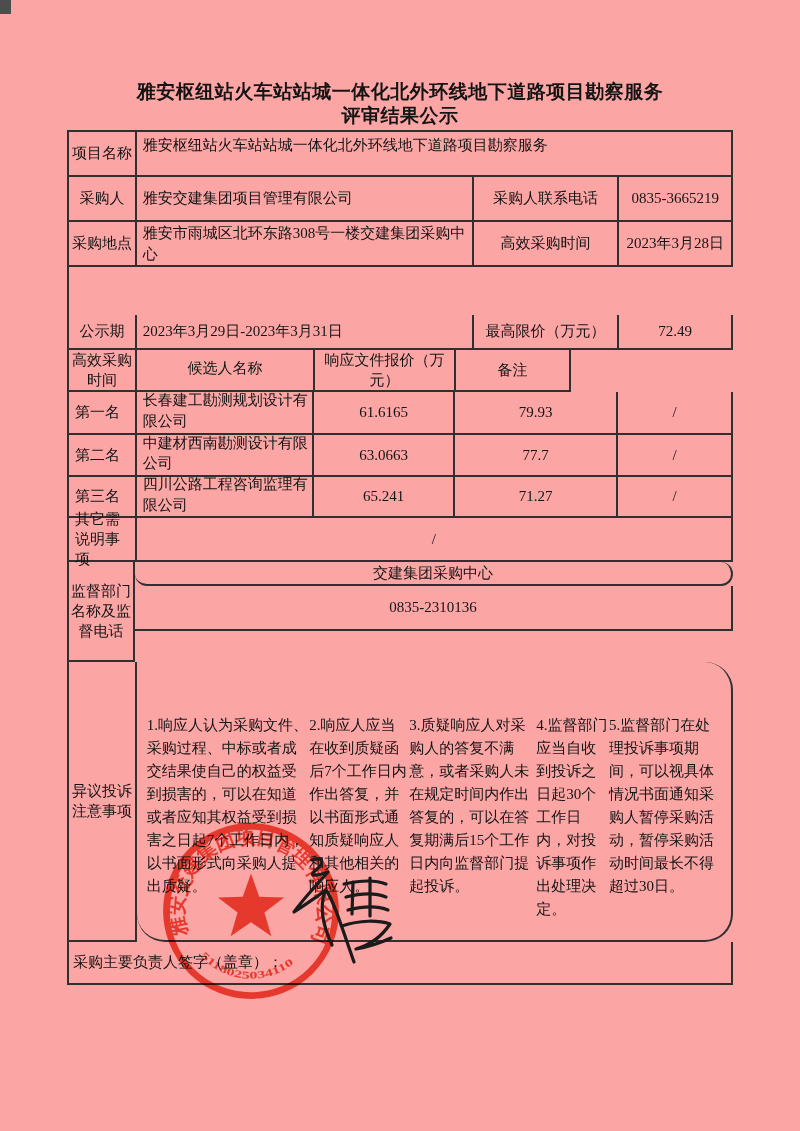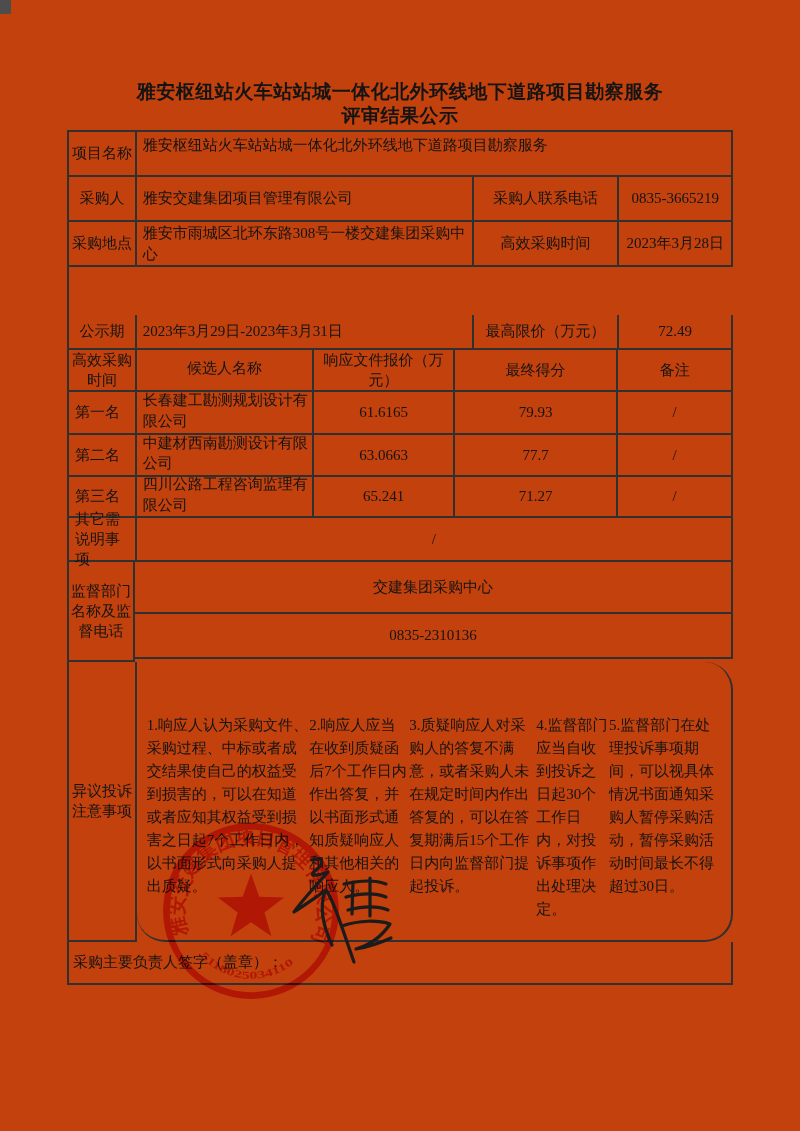--- a/index.html
+++ b/index.html
@@ -4,21 +4,21 @@
 <style>
   html,body{margin:0;padding:0;}
   body{
     width:800px;height:1131px;
     background:#ffffff;
     font-family:"Liberation Serif","DejaVu Serif",serif;
     color:#141414;
     position:relative;
     overflow:hidden;
   }
-  .page{position:relative;width:800px;height:1131px;background:#c2410c;}
+  .page{position:relative;width:800px;height:1131px;background:#fca5a5;}
   .corner-artifact{
     position:absolute;left:0;top:0;width:11px;height:14px;background:#4d4d4d;
   }
   .title{
     margin:0;padding-top:80px;padding-bottom:2px;
     text-align:center;font-size:19px;line-height:24px;font-weight:bold;
     letter-spacing:0.5px;
   }
   .doc-table{
     position:relative;
@@ -45,21 +45,21 @@
   .c-a4{width:114px;}
   .c-fullval{width:598px;}
   
   .c-b2{width:178px;font-family:Liberation Mono, monospace;}
   .c-b3{width:141px;}
   .c-b4{width:164px;}
   .c-b5{width:115px;}
   
   .h45{height:45px;} .h35{height:35px;margin-top:48px;}
   .h42{height:42px;} .h43{height:43px;} .h41{height:41px;}
-  .h44{height:44px;} .h40{height:52px;} .h85{height:100px;}
+  .h44{height:44px;} .h40{height:24px;border-radius:17px;} .h85{height:100px;}
   .h280{height:280px;}
   .sup-col{display:flex;flex-direction:column;}
   .notice-cell{
     flex-direction:row;align-items:flex-start;justify-content:flex-start;
     text-align:left;padding:52px 8px 10px 10px;line-height:23px;border-radius:28px;
   }
   .sig-row .td{justify-content:flex-start;text-align:left;width:666px;}
   
   .seal{
     position:absolute;left:157px;top:817px;width:188px;height:188px;
@@ -107,21 +107,20 @@
       <div class="td label c-label h35">公示期</div>
       <div class="td left c-a2 h35">2023年3月29日-2023年3月31日</div>
       <div class="td c-a3 h35">最高限价（万元）</div>
       <div class="td c-a4 h35">72.49</div>
     </div>
 
     <div class="tr">
       <div class="td label c-label h42">高效采购时间</div>
       <div class="td c-b2 h42">候选人名称</div>
       <div class="td c-b3 h42">响应文件报价（万元）</div>
-      <div class="td c-b4 h42">最终得分</div>
       <div class="td c-b5 h42">备注</div>
     </div>
 
     <div class="tr">
       <div class="td label left c-label h43">第一名</div>
       <div class="td left c-b2 h43">长春建工勘测规划设计有限公司</div>
       <div class="td c-b3 h43">61.6165</div>
       <div class="td c-b4 h43">79.93</div>
       <div class="td c-b5 h43">/</div>
     </div>

